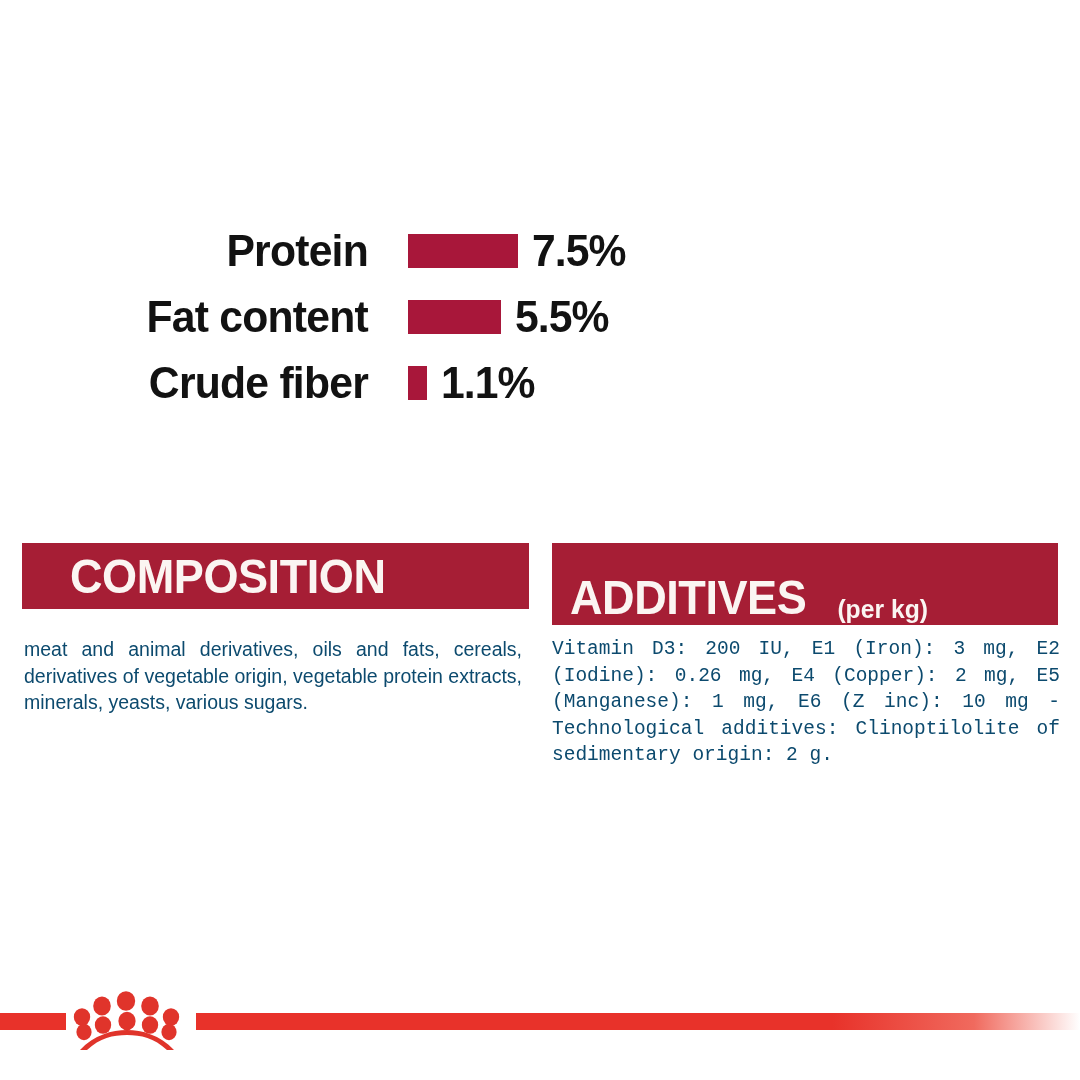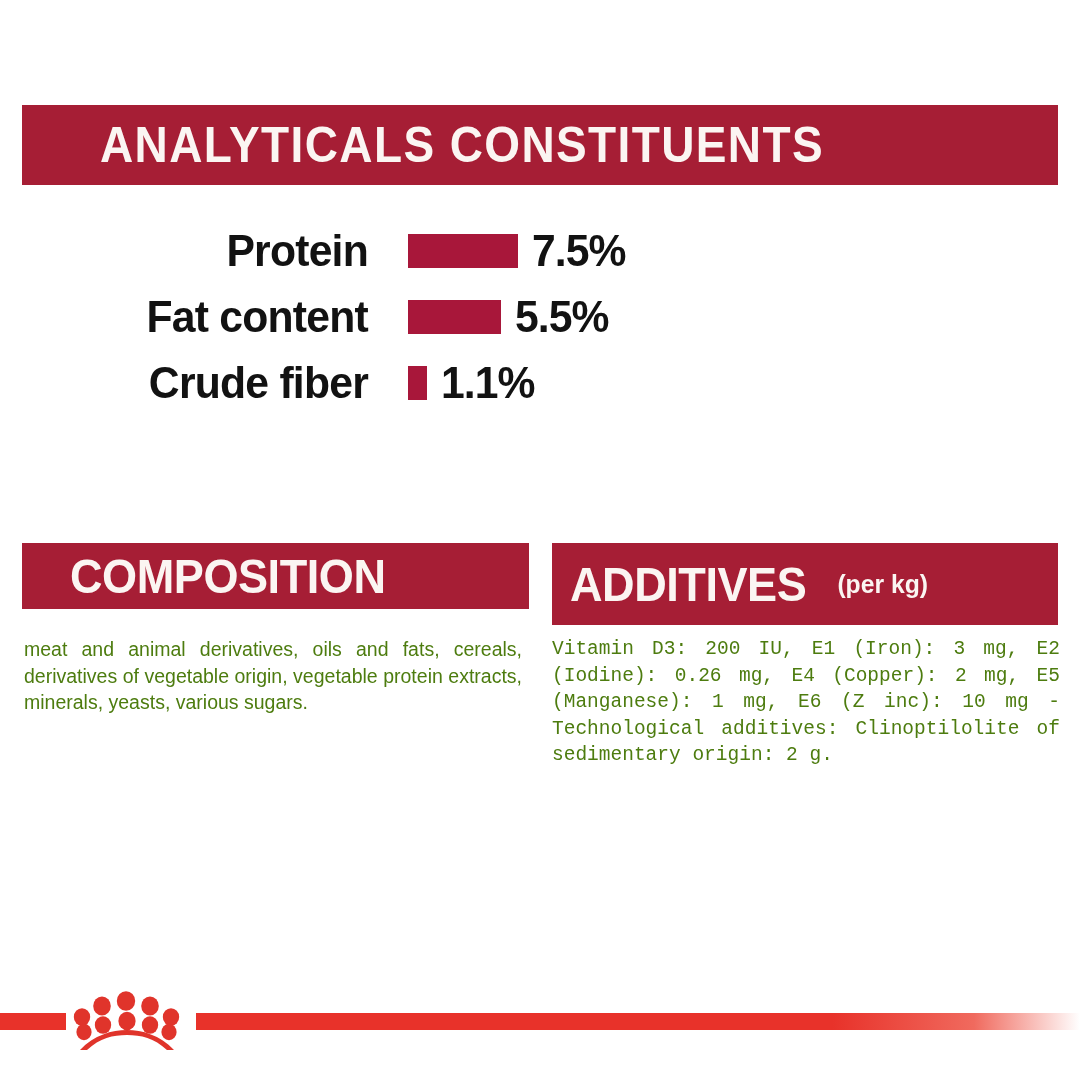--- a/index.html
+++ b/index.html
@@ -47,21 +47,21 @@
   #band-composition {
     left: 22px; top: 543px; width: 507px; height: 66px;
   }
   #band-composition .band-title {
     font-size: 49px;
     margin-left: 48px;
     letter-spacing: -0.5px;
   }
 
   #band-additives {
-    left: 552px; top: 543px; width: 506px; height: 82px;
+    left: 552px; top: 543px; width: 506px; height: 82px; align-items: flex-end;
   }
   #band-additives .band-title {
     font-size: 49px;
     margin-left: 18px;
     letter-spacing: -0.5px;
   }
   #band-additives .band-sub {
     color: #FBF5F2;
     font-size: 26px;
     font-weight: bold;
@@ -117,21 +117,21 @@
     letter-spacing: -1px;
     transform: scaleX(0.97);
     transform-origin: left center;
   }
 
   
   .body-text {
     position: absolute;
     font-size: 19.5px;
     line-height: 26.5px;
-    color: #4d7c0f;
+    color: #0c4a6e;
     text-align: justify;
     font-family: "Liberation Sans", sans-serif;
   }
   #composition-text {
     left: 24px; top: 636px; width: 498px;
   }
   #additives-text {
     left: 552px; top: 636px; width: 508px; font-family: Liberation Mono, monospace;
   }
 
@@ -152,23 +152,20 @@
     position: absolute;
     left: 72px; top: 986px;
     width: 112px; height: 66px;
   }
 </style>
 </head>
 <body>
 
 <div id="page">
 
-  <div class="band" id="band-analyticals">
-    <span class="band-title">ANALYTICALS CONSTITUENTS</span>
-  </div>
 
   <div id="analyticals-list">
 
     <div class="const-row">
       <span class="const-label">Protein</span>
       <span class="const-bar-wrap">
         <span class="const-bar" id="bar0" style="width: 110px;"></span>
       </span>
       <span class="const-value" id="val0" style="left: 532px;">7.5%</span>
     </div>

